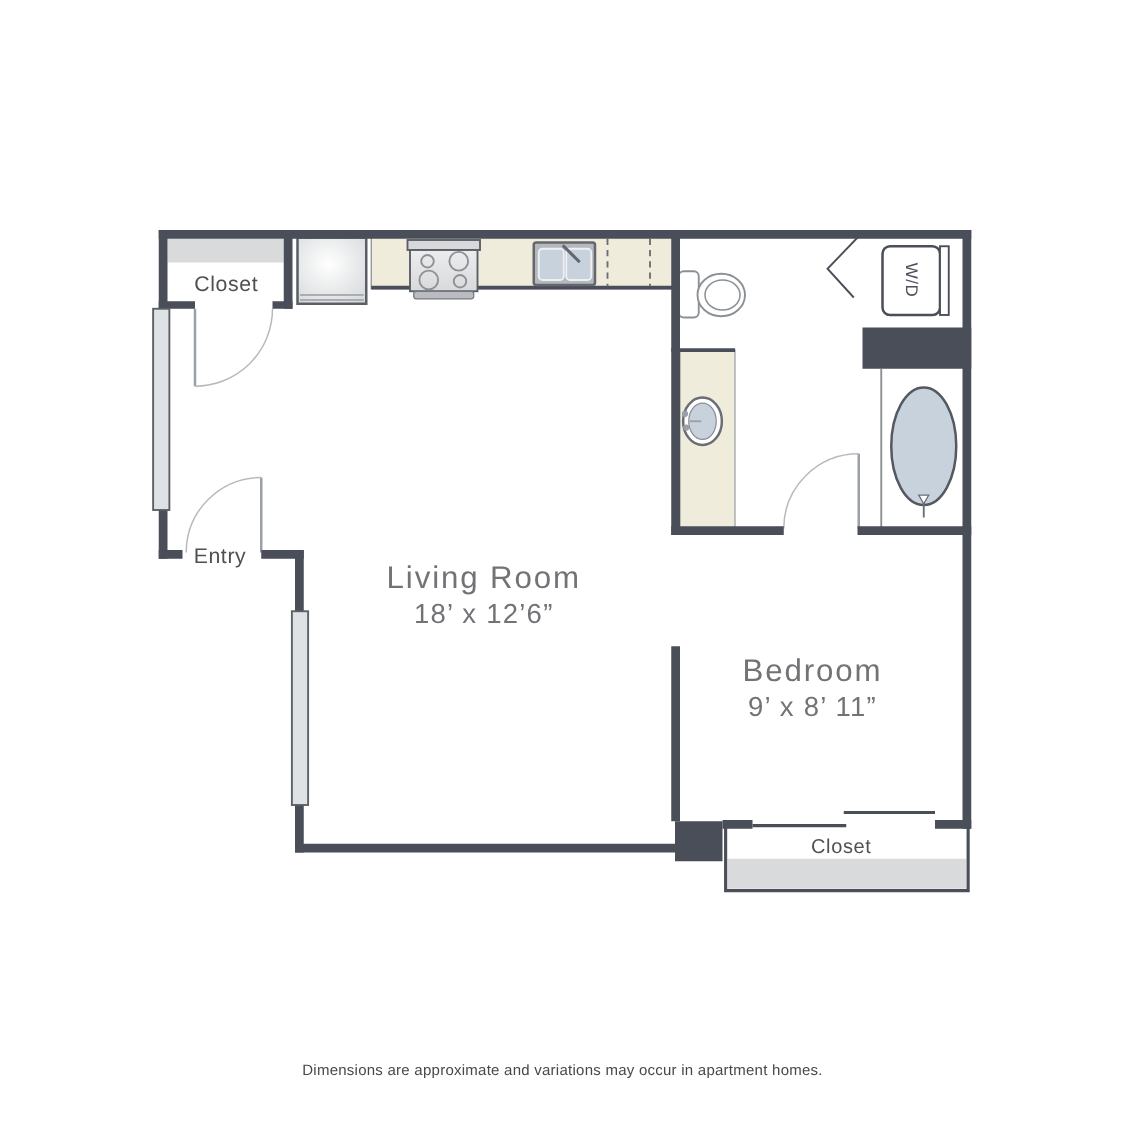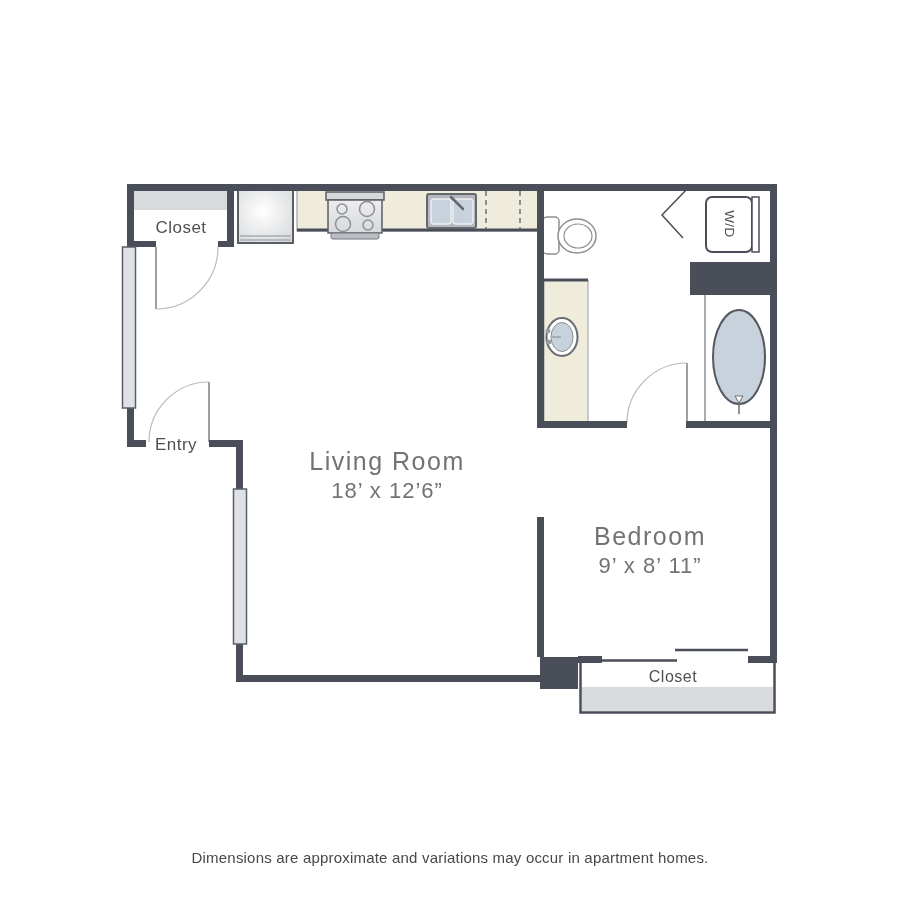--- a/index.html
+++ b/index.html
@@ -39,21 +39,21 @@
     letter-spacing: 0.5px;
     fill: #4a4e58;
     text-anchor: middle;
   }
   .disclaimer {
     position: absolute;
     left: 0;
     right: 0;
     top: 849px;
     text-align: center;
-    font-size: 15px;
+    font-size: 12px;
     color: #48484a;
     letter-spacing: 0.2px;
   }
 </style>
 </head>
 <body>
 
 <div class="stage">
   <svg width="900" height="900" viewBox="0 0 900 900">
     <defs>

